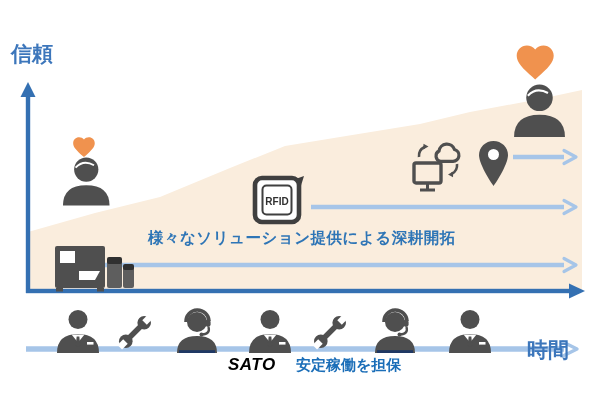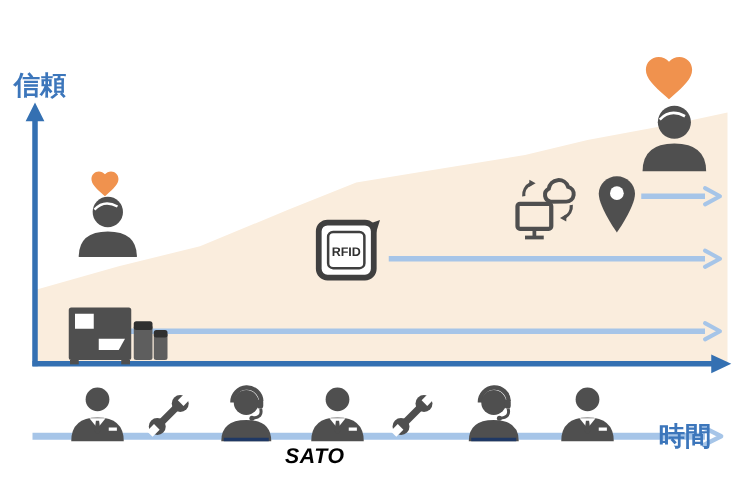--- a/index.html
+++ b/index.html
@@ -130,17 +130,19 @@
       <use href="#businessman" transform="translate(56,309)"></use>
       <use href="#wrench" transform="translate(115,312) rotate(45 20 20)"></use>
       <use href="#headset-operator" transform="translate(176,309)"></use>
       <use href="#businessman" transform="translate(248,309)"></use>
       <use href="#wrench" transform="translate(310,312) rotate(45 20 20)"></use>
       <use href="#headset-operator" transform="translate(374,309)"></use>
       <use href="#businessman" transform="translate(448,309)"></use>
     </g>
   </svg>
 
-  <div class="lbl axis-lbl" style="left:11px;top:58px;">信頼</div>
+  <div class="lbl axis-lbl" style="left:11px;top:43px;">信頼</div>
   <div class="lbl axis-lbl" style="left:527px;top:303px;margin-top:36px;">時間</div>
+  <div class="lbl sol-lbl" style="left:148px;top:230px;">様々なソリューション提供による深耕開拓</div>
   <div class="lbl sato" style="left:228px;top:356px;">SATO</div>
+  <div class="lbl sup-lbl" style="left:296px;top:357px;">安定稼働を担保</div>
 
 </div>
 
 </body></html>

